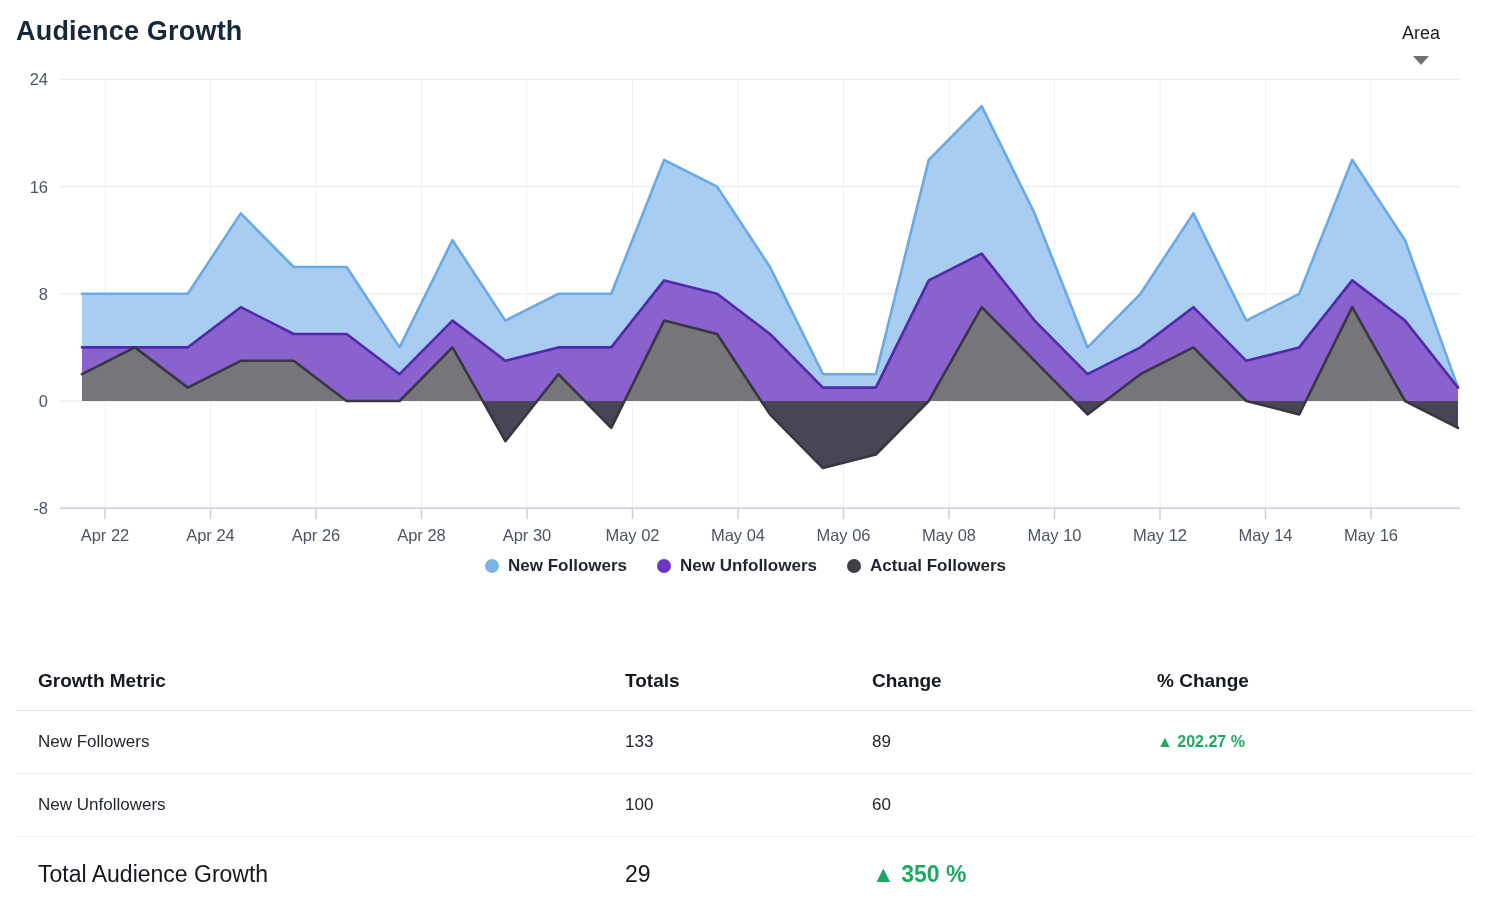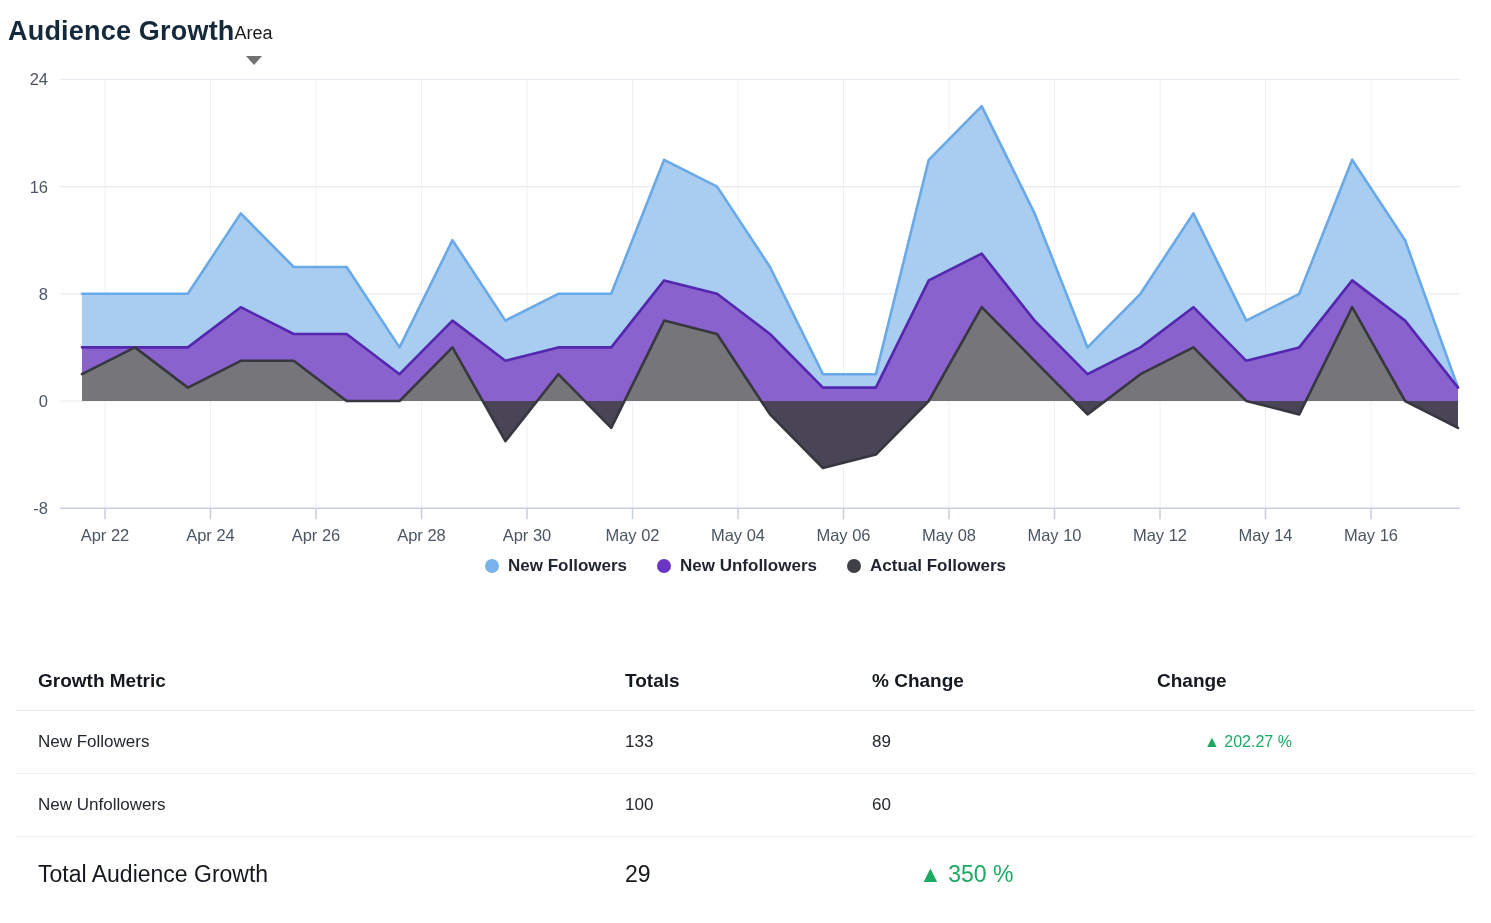--- a/index.html
+++ b/index.html
@@ -1,40 +1,40 @@
 <!DOCTYPE html>
 <html><head>
 <meta charset="utf-8">
 <style>
   html,body{margin:0;padding:0;background:#fff;}
   body{font-family:"Liberation Sans", sans-serif; color:#1f2937; width:1491px; height:923px; position:relative; overflow:hidden;}
   .page{position:relative;width:1491px;height:923px;background:#fff;}
 
-  .chart-header{position:absolute;left:8px;top:16px;right:16px;display:flex;align-items:flex-start;}
+  .chart-header{position:absolute;left:16px;top:16px;right:16px;display:flex;justify-content:space-between;align-items:flex-start;}
   .chart-title{font-size:27px;font-weight:bold;color:#16293a;letter-spacing:.2px;}
   .type-select{display:flex;align-items:center;gap:10px;margin-top:7px;margin-right:35px;cursor:pointer;flex-direction:column;}
   .type-select .lbl{font-size:18px;color:#1a1a1a;}
   .caret{width:0;height:0;border-left:8px solid transparent;border-right:8px solid transparent;border-top:9px solid #717171;margin-top:2px;}
 
   #chart-svg{position:absolute;left:0;top:0;width:1491px;height:545px;}
 
   .legend{position:absolute;left:0;top:556px;width:100%;display:flex;justify-content:center;align-items:center;gap:30px;}
   .legend-item{display:flex;align-items:center;gap:9px;}
   .legend-dot{width:14px;height:14px;border-radius:50%;}
   .legend-label{font-size:17px;font-weight:bold;color:#1f2430;}
 
   .growth-table{position:absolute;left:16px;right:16px;top:652px;}
   .trow{display:grid;grid-template-columns:587px 247px 285px 1fr;align-items:center;padding-left:22px;}
   .thead{height:58px;border-bottom:1px solid #e7e7ee;}
   .thead .cell{font-size:19px;font-weight:bold;color:#14181f;}
   .tdata{height:62px;border-bottom:1px solid #f0f0f4;}
   .tdata .cell{font-size:17px;color:#23272f;}
   .ttotal{height:74px;}
   .ttotal .cell{font-size:23px;color:#15181d;}
-  .pct{font-weight:normal;margin-left:47px;}
+  .pct{font-weight:bold;}
   .tdata .pct{font-size:16px;}
   .ttotal .pct{font-size:23px;}
 </style>
 </head>
 <body>
 
 <div class="page">
 
   <svg id="chart-svg">
       <defs>
@@ -123,22 +123,22 @@
       <div class="legend-item">
         <span class="legend-dot" style="background: rgb(63, 63, 70);"></span>
         <span class="legend-label">Actual Followers</span>
       </div>
     </div>
 
   <div class="growth-table">
     <div class="trow thead">
       <div class="cell">Growth Metric</div>
       <div class="cell">Totals</div>
+      <div class="cell">Change</div>
       <div class="cell">% Change</div>
-      <div class="cell">Change</div>
     </div>
 
     <div class="trow tdata">
       <div class="cell">New Followers</div>
       <div class="cell">133</div>
       <div class="cell">89</div>
       <div class="cell pct" style="color: rgb(28, 170, 99);">▲ 202.27 %</div>
     </div>
 
     <div class="trow tdata">

